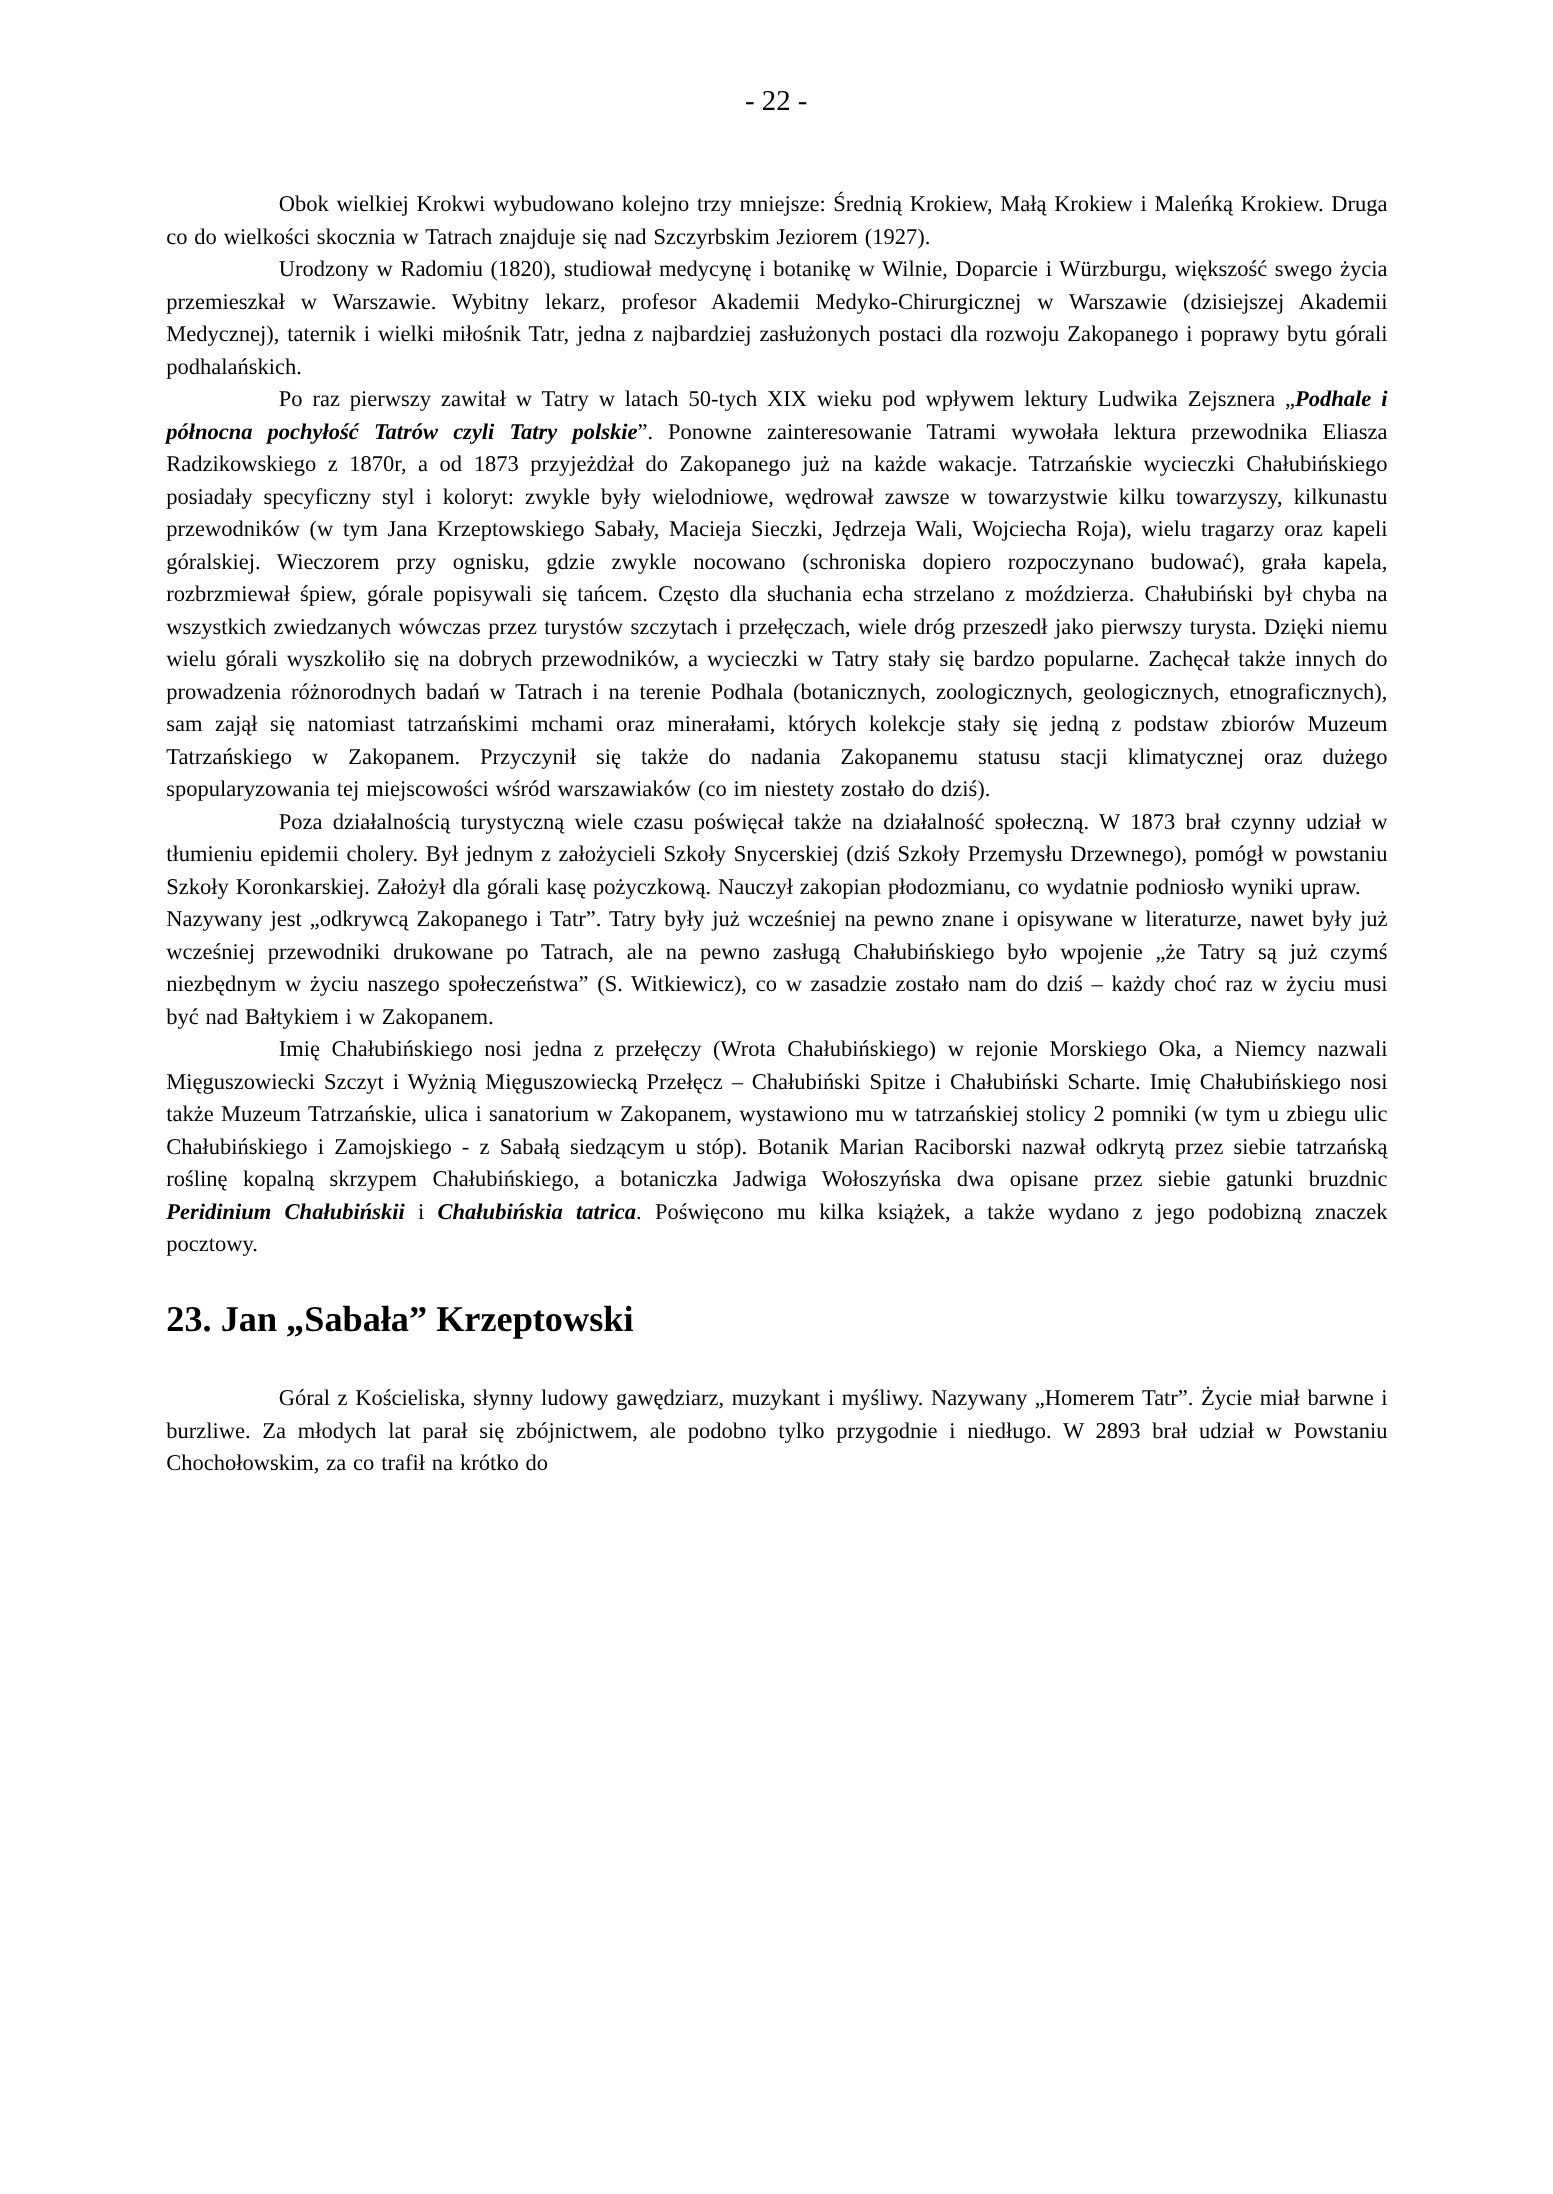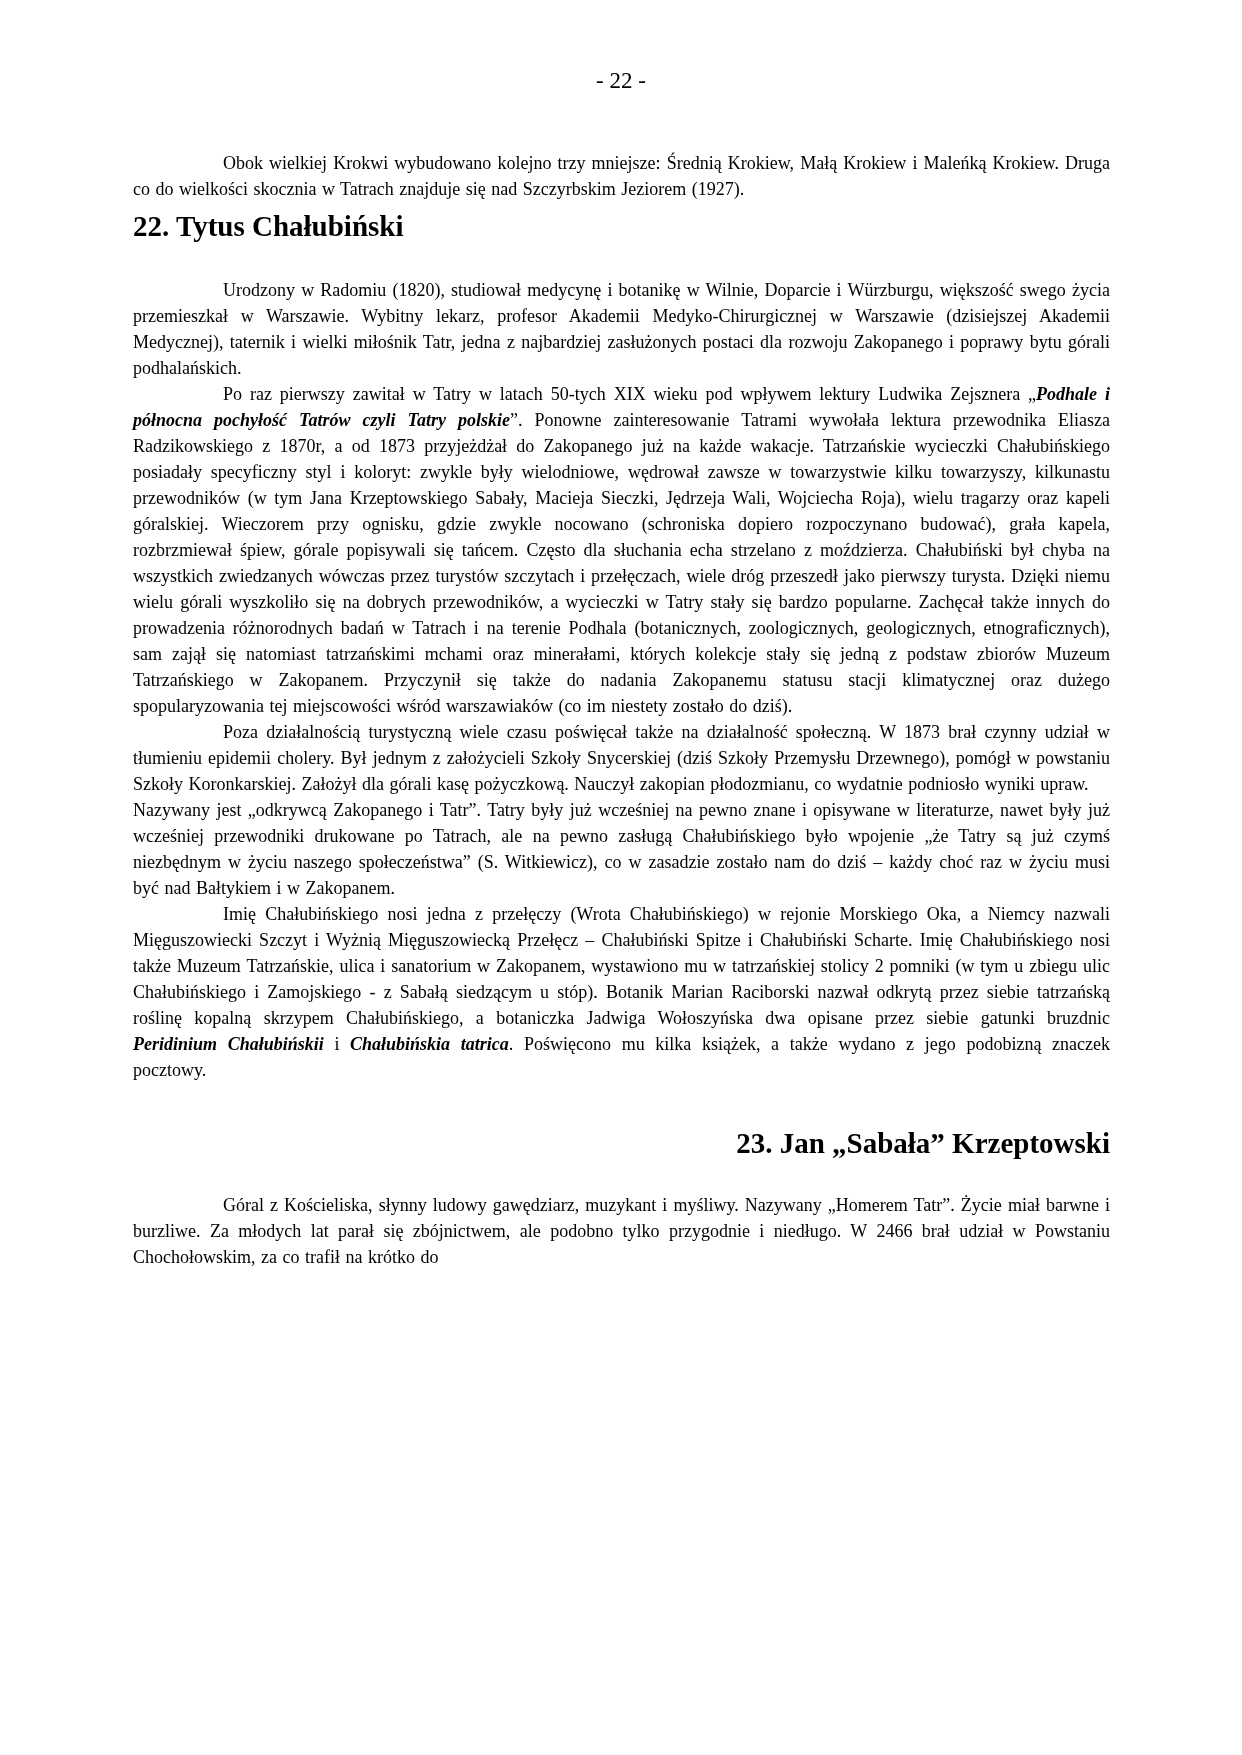--- a/index.html
+++ b/index.html
@@ -37,50 +37,48 @@
     text-indent: 90px;
   }
   h2.heading {
     font-size: 29px;
     line-height: 33px;
     font-weight: bold;
     margin: 8px 0 34px 0;
     text-align: left;
   }
   h2.sec23 {
-    margin-top: 44px;
+    margin-top: 32px;
     margin-bottom: 32px;
-    text-align: right;
   }
   .it { font-style: italic; font-weight: bold; }
 </style>
 </head>
 <body>
 
 <div class="page">
 
   <div class="pageno">- 22 -</div>
 
   <div class="content">
 
     <p class="body ind">Obok wielkiej Krokwi wybudowano kolejno trzy mniejsze: Średnią Krokiew, Małą Krokiew i Maleńką Krokiew. Druga co do wielkości skocznia w Tatrach znajduje się nad Szczyrbskim Jeziorem (1927).</p>
 
-    <h2 class="heading">22. Tytus Chałubiński</h2>
 
     <p class="body ind">Urodzony w Radomiu (1820), studiował medycynę i botanikę w Wilnie, Doparcie i Würzburgu, większość swego życia przemieszkał w Warszawie. Wybitny lekarz, profesor Akademii Medyko-Chirurgicznej w Warszawie (dzisiejszej Akademii Medycznej), taternik i wielki miłośnik Tatr, jedna z najbardziej zasłużonych postaci dla rozwoju Zakopanego i poprawy bytu górali podhalańskich.</p>
 
 
     <p class="body ind"><span>Po raz pierwszy zawitał w Tatry w latach 50-tych XIX wieku pod wpływem lektury Ludwika Zejsznera „</span><span class="it">Podhale i północna pochyłość Tatrów czyli Tatry polskie</span><span>”. Ponowne zainteresowanie Tatrami wywołała lektura przewodnika Eliasza Radzikowskiego z 1870r, a od 1873 przyjeżdżał do Zakopanego już na każde wakacje. Tatrzańskie wycieczki Chałubińskiego posiadały specyficzny styl i koloryt: zwykle były wielodniowe, wędrował zawsze w towarzystwie kilku towarzyszy, kilkunastu przewodników (w tym Jana Krzeptowskiego Sabały, Macieja Sieczki, Jędrzeja Wali, Wojciecha Roja), wielu tragarzy oraz kapeli góralskiej. Wieczorem przy ognisku, gdzie zwykle nocowano (schroniska dopiero rozpoczynano budować), grała kapela, rozbrzmiewał śpiew, górale popisywali się tańcem. Często dla słuchania echa strzelano z moździerza. Chałubiński był chyba na wszystkich zwiedzanych wówczas przez turystów szczytach i przełęczach, wiele dróg przeszedł jako pierwszy turysta. Dzięki niemu wielu górali wyszkoliło się na dobrych przewodników, a wycieczki w Tatry stały się bardzo popularne. Zachęcał także innych do prowadzenia różnorodnych badań w Tatrach i na terenie Podhala (botanicznych, zoologicznych, geologicznych, etnograficznych), sam zajął się natomiast tatrzańskimi mchami oraz minerałami, których kolekcje stały się jedną z podstaw zbiorów Muzeum Tatrzańskiego w Zakopanem. Przyczynił się także do nadania Zakopanemu statusu stacji klimatycznej oraz dużego spopularyzowania tej miejscowości wśród warszawiaków (co im niestety zostało do dziś).</span></p>
 
     <p class="body ind">Poza działalnością turystyczną wiele czasu poświęcał także na działalność społeczną. W 1873 brał czynny udział w tłumieniu epidemii cholery. Był jednym z założycieli Szkoły Snycerskiej (dziś Szkoły Przemysłu Drzewnego), pomógł w powstaniu Szkoły Koronkarskiej. Założył dla górali kasę pożyczkową. Nauczył zakopian płodozmianu, co wydatnie podniosło wyniki upraw.</p>
 
     <p class="body">Nazywany jest „odkrywcą Zakopanego i Tatr”. Tatry były już wcześniej na pewno znane i opisywane w literaturze, nawet były już wcześniej przewodniki drukowane po Tatrach, ale na pewno zasługą Chałubińskiego było wpojenie „że Tatry są już czymś niezbędnym w życiu naszego społeczeństwa” (S. Witkiewicz), co w zasadzie zostało nam do dziś – każdy choć raz w życiu musi być nad Bałtykiem i w Zakopanem.</p>
 
     <p class="body ind"><span>Imię Chałubińskiego nosi jedna z przełęczy (Wrota Chałubińskiego) w rejonie Morskiego Oka, a Niemcy nazwali Mięguszowiecki Szczyt i Wyżnią Mięguszowiecką Przełęcz – Chałubiński Spitze i Chałubiński Scharte. Imię Chałubińskiego nosi także Muzeum Tatrzańskie, ulica i sanatorium w Zakopanem, wystawiono mu w tatrzańskiej stolicy 2 pomniki (w tym u zbiegu ulic Chałubińskiego i Zamojskiego - z Sabałą siedzącym u stóp). Botanik Marian Raciborski nazwał odkrytą przez siebie tatrzańską roślinę kopalną skrzypem Chałubińskiego, a botaniczka Jadwiga Wołoszyńska dwa opisane przez siebie gatunki bruzdnic </span><span class="it">Peridinium Chałubińskii</span><span> i </span><span class="it">Chałubińskia tatrica</span><span>. Poświęcono mu kilka książek, a także wydano z jego podobizną znaczek pocztowy.</span></p>
 
 
     <h2 class="heading sec23">23. Jan „Sabała” Krzeptowski</h2>
 
-    <p class="body ind">Góral z Kościeliska, słynny ludowy gawędziarz, muzykant i myśliwy. Nazywany „Homerem Tatr”. Życie miał barwne i burzliwe. Za młodych lat parał się zbójnictwem, ale podobno tylko przygodnie i niedługo. W 2466 brał udział w Powstaniu Chochołowskim, za co trafił na krótko do</p>
+    <p class="body ind">Góral z Kościeliska, słynny ludowy gawędziarz, muzykant i myśliwy. Nazywany „Homerem Tatr”. Życie miał barwne i burzliwe. Za młodych lat parał się zbójnictwem, ale podobno tylko przygodnie i niedługo. W 2893 brał udział w Powstaniu Chochołowskim, za co trafił na krótko do</p>
 
   </div>
 
 </div>
 
 </body></html>

